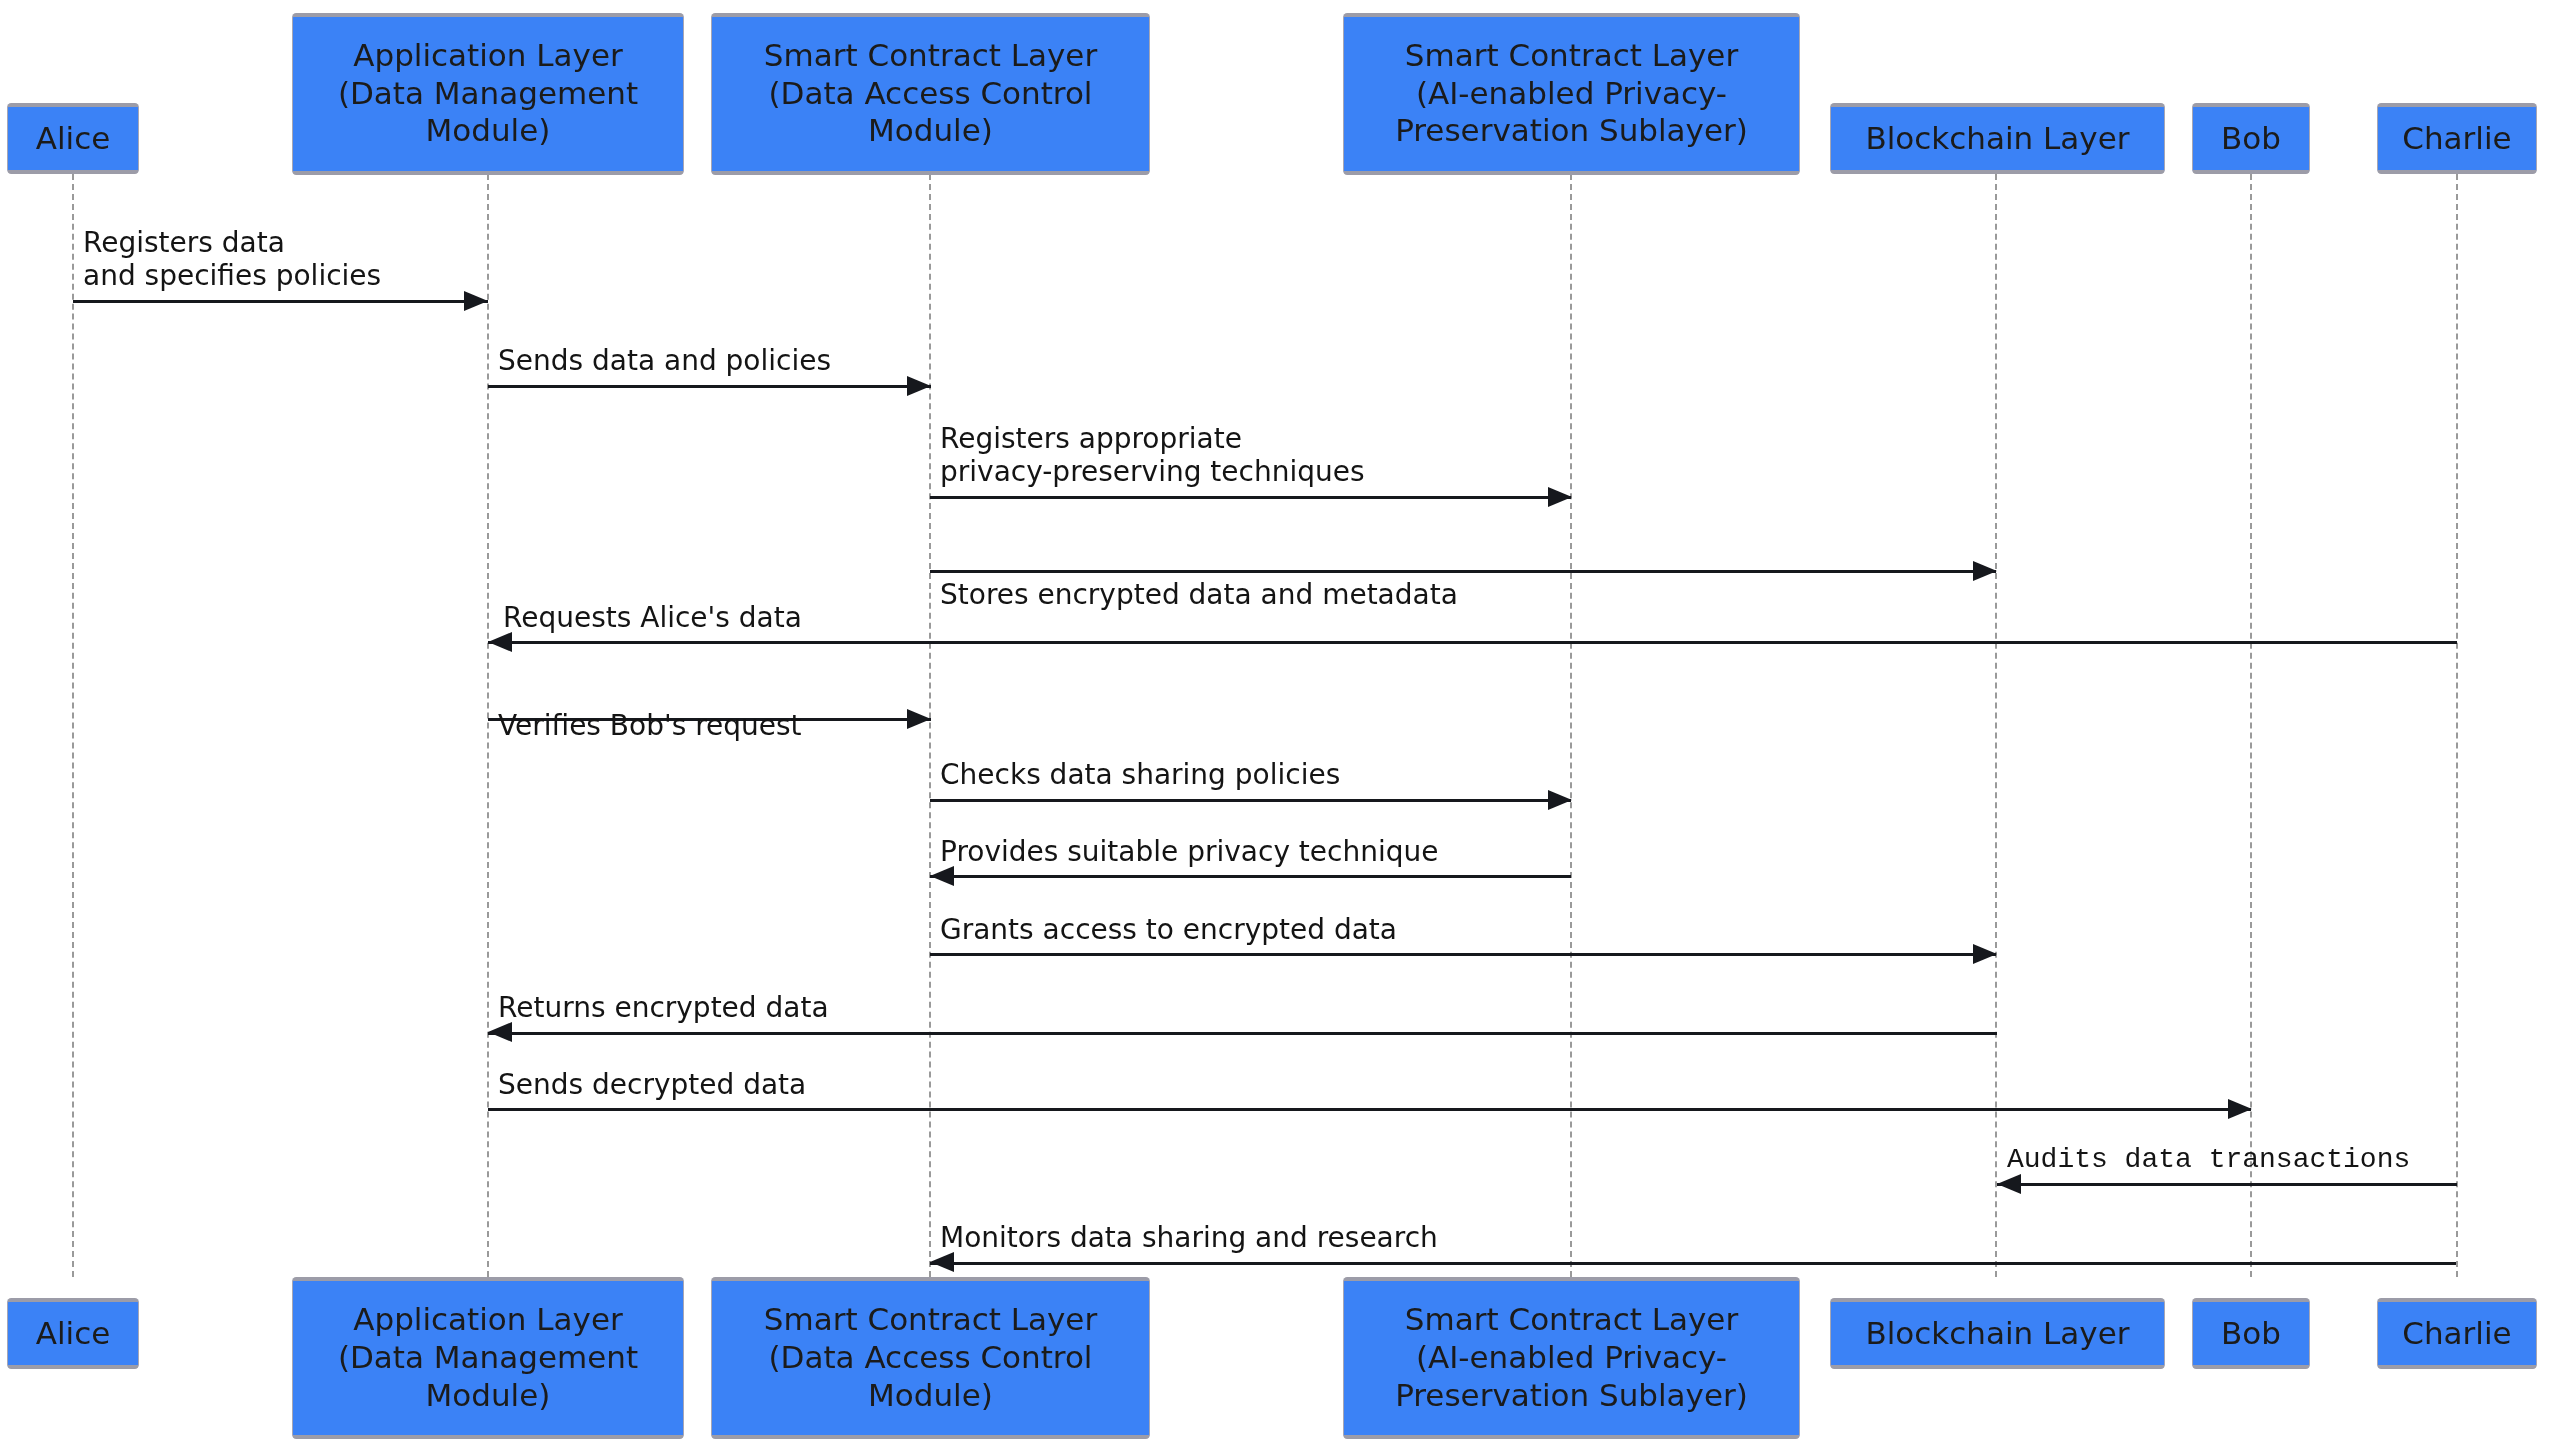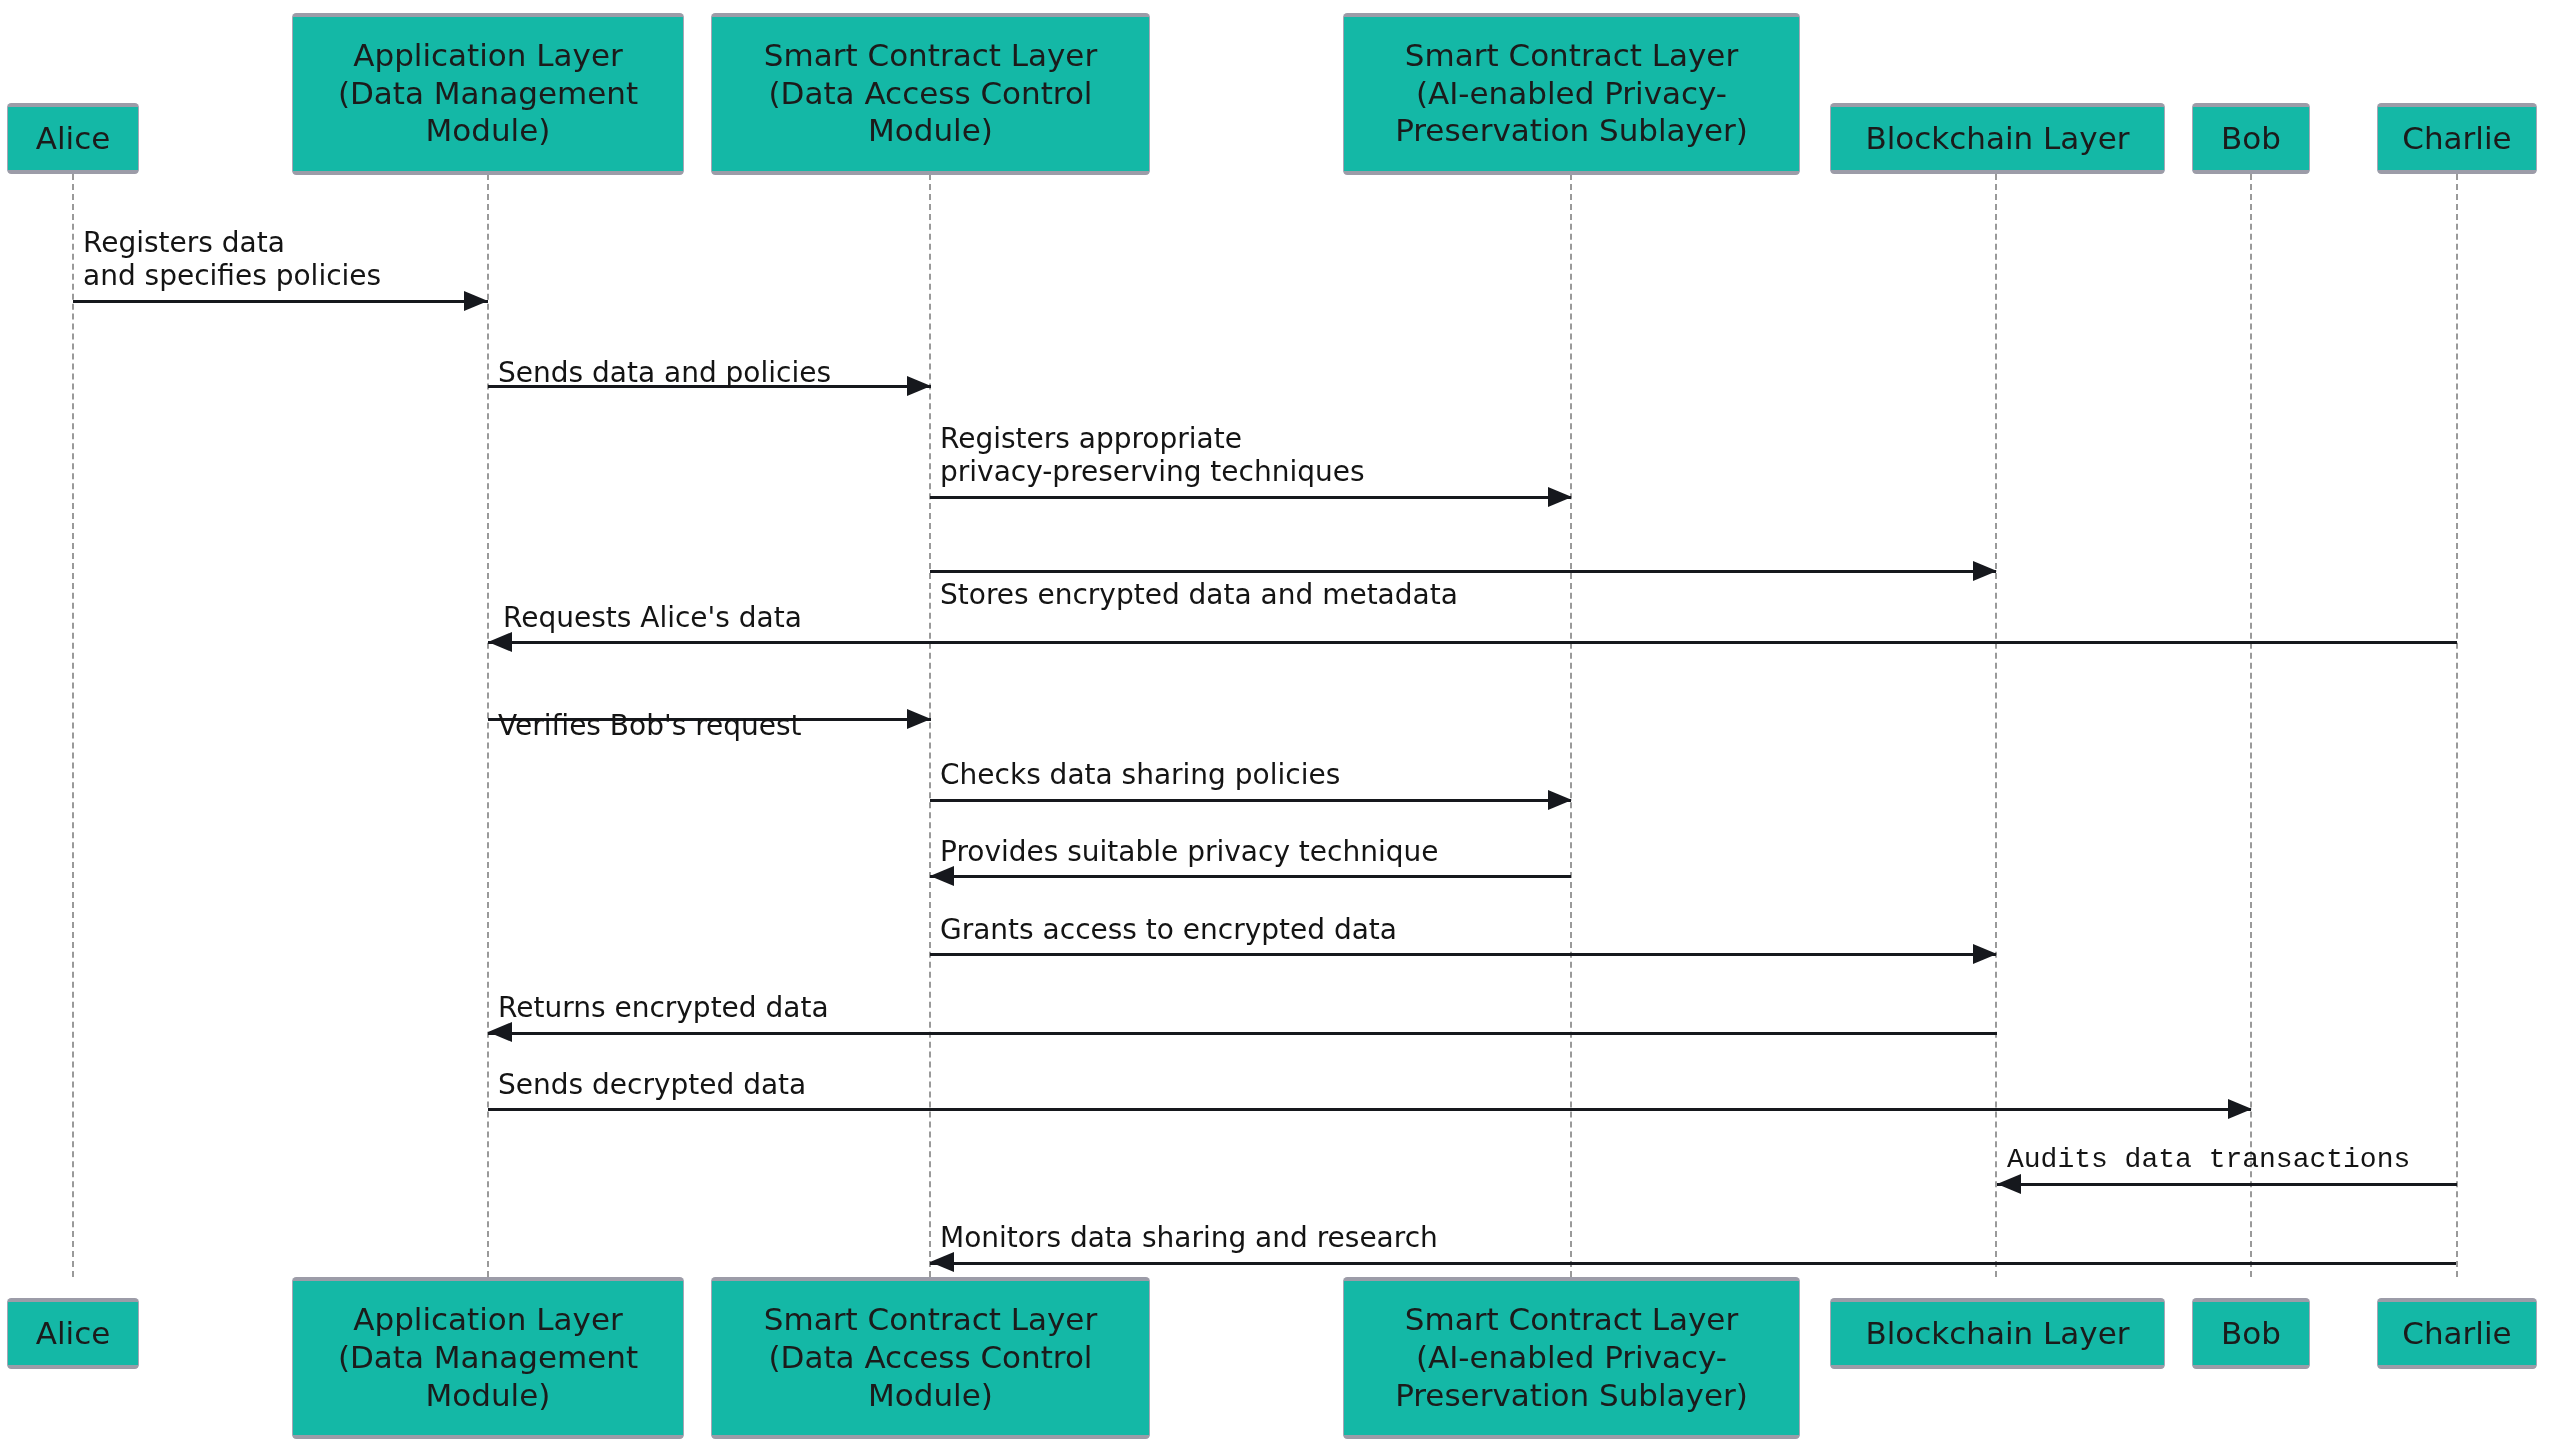--- a/index.html
+++ b/index.html
@@ -15,21 +15,21 @@
     position: relative;
     width: 2550px;
     height: 1450px;
     background: #ffffff;
     overflow: hidden;
   }
   
   .pbox {
     position: absolute;
     box-sizing: border-box;
-    background: #14b8a6;
+    background: #3b82f6;
     border: 1.4px solid #A6A6B5;
     border-top: 4.9px solid #9C9CA8;
     border-bottom: 4.9px solid #9C9CA8;
     border-radius: 4.2px;
     display: flex;
     align-items: center;
     justify-content: center;
     text-align: center;
     color: #1b1b1b;
     font-size: 31px;
@@ -118,21 +118,21 @@
       <div class="pbox" style="left: 2192px; top: 1298px; width: 118px; height: 71px;">Bob</div>
       <div class="pbox" style="left: 2377px; top: 1298px; width: 160px; height: 71px;">Charlie</div>
     </div>
   <div id="messages">
       <div class="msg-line" style="left: 73px; top: 300px; width: 415px;"></div>
       <div class="arrow-head right" style="top: 291px; left: 464px;"></div>
       <div class="msg-label" style="left: 83px; top: 226px;">Registers data
 and specifies policies</div>
       <div class="msg-line" style="left: 488px; top: 385px; width: 443px;"></div>
       <div class="arrow-head right" style="top: 376px; left: 907px;"></div>
-      <div class="msg-label" style="left: 498px; top: 356px;">Sends data and policies</div>
+      <div class="msg-label" style="left: 498px; top: 344px;">Sends data and policies</div>
       <div class="msg-line" style="left: 930px; top: 496px; width: 641px;"></div>
       <div class="arrow-head right" style="top: 487px; left: 1548px;"></div>
       <div class="msg-label" style="left: 940px; top: 422px;">Registers appropriate
  privacy-preserving techniques</div>
       <div class="msg-line" style="left: 930px; top: 570px; width: 1066px;"></div>
       <div class="arrow-head right" style="top: 561px; left: 1973px;"></div>
       <div class="msg-label" style="left: 940px; top: 530px; margin-top: 48px;">Stores encrypted data and metadata</div>
       <div class="msg-line" style="left: 488px; top: 641px; width: 1969px;"></div>
       <div class="arrow-head left" style="top: 632px; left: 488px;"></div>
       <div class="msg-label" style="left: 503px; top: 601px;">Requests Alice's data</div>

